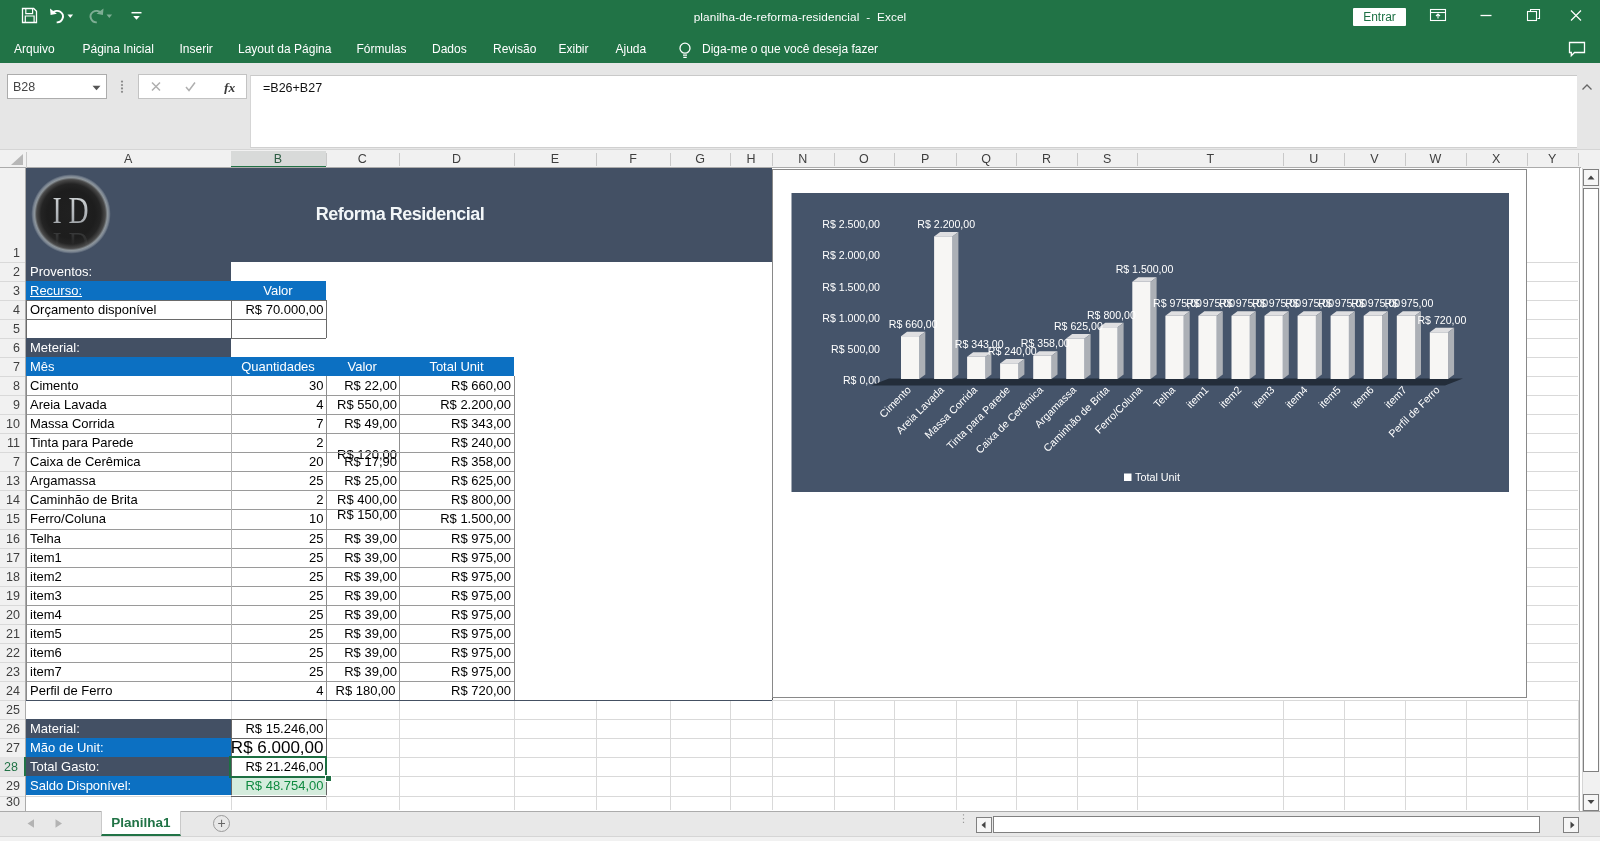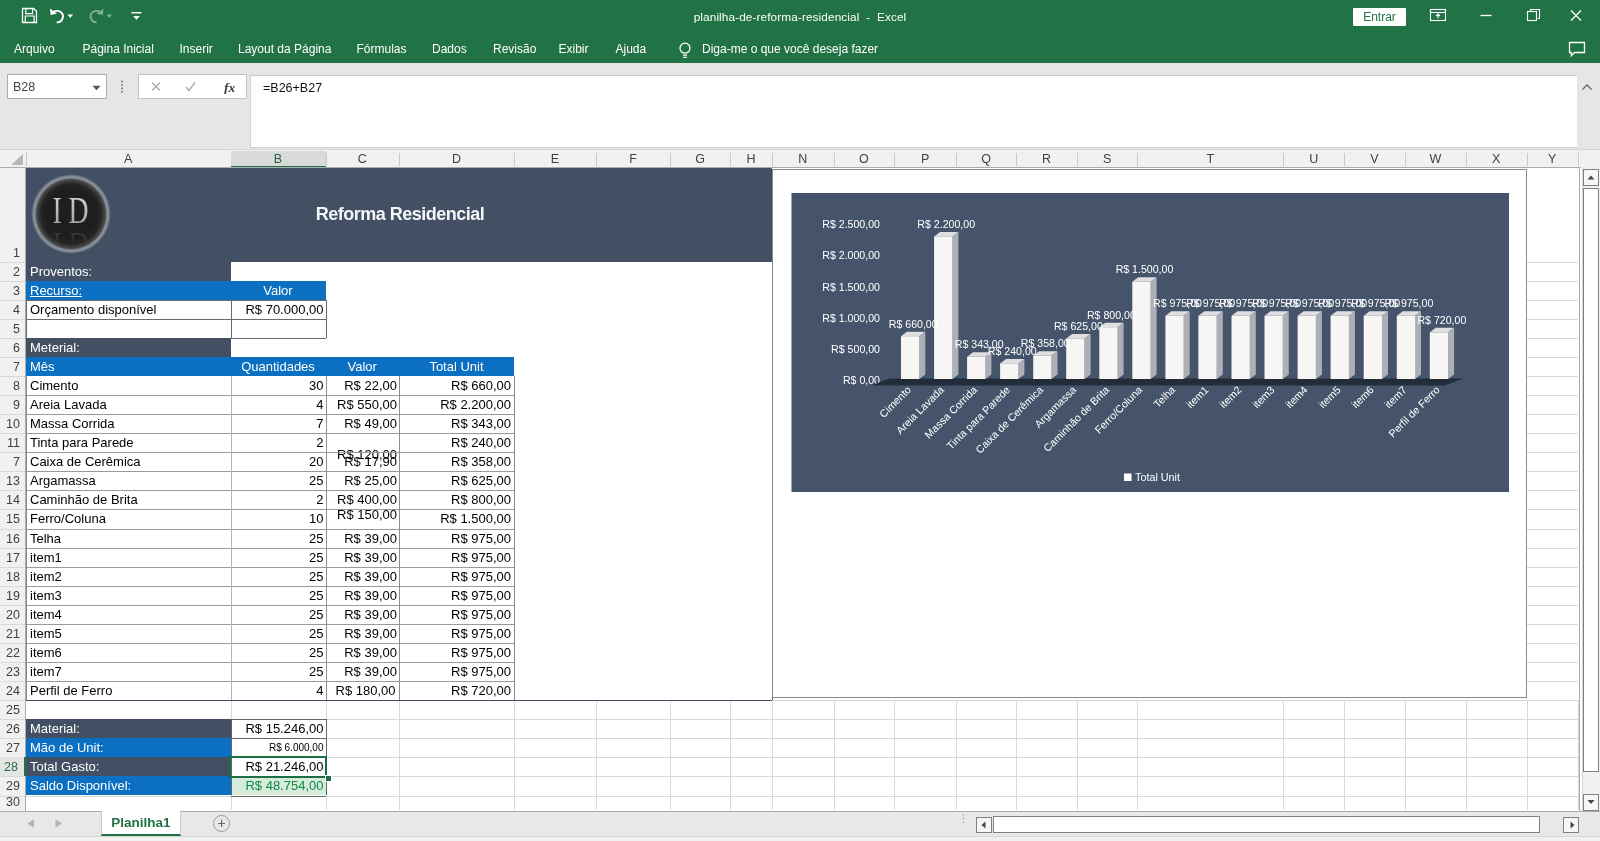--- a/index.html
+++ b/index.html
@@ -361,21 +361,21 @@
 <div class="ab" style="left:399px;top:375.9px;width:1px;height:324.2px;background:#8f8f8f;"></div>
 <div class="ab" style="left:26px;top:375.9px;width:1px;height:324.2px;background:#8a8a8a;"></div>
 <div class="ab" style="left:514px;top:375.9px;width:1px;height:324.2px;background:#8a8a8a;"></div>
 <div class="ab" style="left:771.5px;top:261.5px;width:1.2px;height:438.6px;background:#5f5f5f;"></div>
 <div class="ab" style="left:26px;top:700.1px;width:746px;height:1.4px;background:#445062;"></div>
 <div style="position:absolute;left:26px;top:719.2px;width:204.5px;height:19.1px;background:#435064;"></div>
 <div style="position:absolute;left:26px;top:719.2px;width:204.5px;height:19.1px;font-size:13px;color:#fff;font-weight:normal;display:flex;align-items:center;justify-content:flex-start;padding:0 4px;box-sizing:border-box;white-space:nowrap;">Material:</div>
 <div style="position:absolute;left:230.5px;top:719.2px;width:95px;height:19.1px;font-size:13px;color:#000;font-weight:normal;display:flex;align-items:center;justify-content:flex-end;padding:0 2px;box-sizing:border-box;white-space:nowrap;">R$ 15.246,00</div>
 <div style="position:absolute;left:26px;top:738.2px;width:204.5px;height:19.1px;background:#0C70C2;"></div>
 <div style="position:absolute;left:26px;top:738.2px;width:204.5px;height:19.1px;font-size:13px;color:#fff;font-weight:normal;display:flex;align-items:center;justify-content:flex-start;padding:0 4px;box-sizing:border-box;white-space:nowrap;">Mão de Unit:</div>
-<div style="position:absolute;left:230.5px;top:738.2px;width:95px;height:19.1px;font-size:10px;color:#000;font-weight:normal;display:flex;align-items:center;justify-content:flex-end;padding:0 2px;box-sizing:border-box;white-space:nowrap;">R$ 6.000,00</div>
+<div style="position:absolute;left:230.5px;top:738.2px;width:95px;height:19.1px;font-size:17px;color:#000;font-weight:normal;display:flex;align-items:center;justify-content:flex-end;padding:0 2px;box-sizing:border-box;white-space:nowrap;">R$ 6.000,00</div>
 <div style="position:absolute;left:26px;top:757.3px;width:204.5px;height:19.1px;background:#435064;"></div>
 <div style="position:absolute;left:26px;top:757.3px;width:204.5px;height:19.1px;font-size:13px;color:#fff;font-weight:normal;display:flex;align-items:center;justify-content:flex-start;padding:0 4px;box-sizing:border-box;white-space:nowrap;">Total Gasto:</div>
 <div style="position:absolute;left:230.5px;top:757.3px;width:95px;height:19.1px;font-size:13px;color:#000;font-weight:normal;display:flex;align-items:center;justify-content:flex-end;padding:0 2px;box-sizing:border-box;white-space:nowrap;">R$ 21.246,00</div>
 <div style="position:absolute;left:26px;top:776.4px;width:204.5px;height:19.1px;background:#0C70C2;"></div>
 <div style="position:absolute;left:26px;top:776.4px;width:204.5px;height:19.1px;font-size:13px;color:#fff;font-weight:normal;display:flex;align-items:center;justify-content:flex-start;padding:0 4px;box-sizing:border-box;white-space:nowrap;">Saldo Disponível:</div>
 <div style="position:absolute;left:230.5px;top:776.4px;width:95px;height:19.1px;background:#D5ECDD;"></div>
 <div style="position:absolute;left:230.5px;top:776.4px;width:95px;height:19.1px;font-size:13px;color:#0F8A40;font-weight:normal;display:flex;align-items:center;justify-content:flex-end;padding:0 2px;box-sizing:border-box;white-space:nowrap;">R$ 48.754,00</div>
 <div class="ab" style="left:230.5px;top:719.2px;width:95px;height:1px;background:#666;"></div>
 <div class="ab" style="left:230.5px;top:738.2px;width:95px;height:1px;background:#666;"></div>
 <div class="ab" style="left:230.5px;top:757.3px;width:95px;height:1px;background:#666;"></div>

